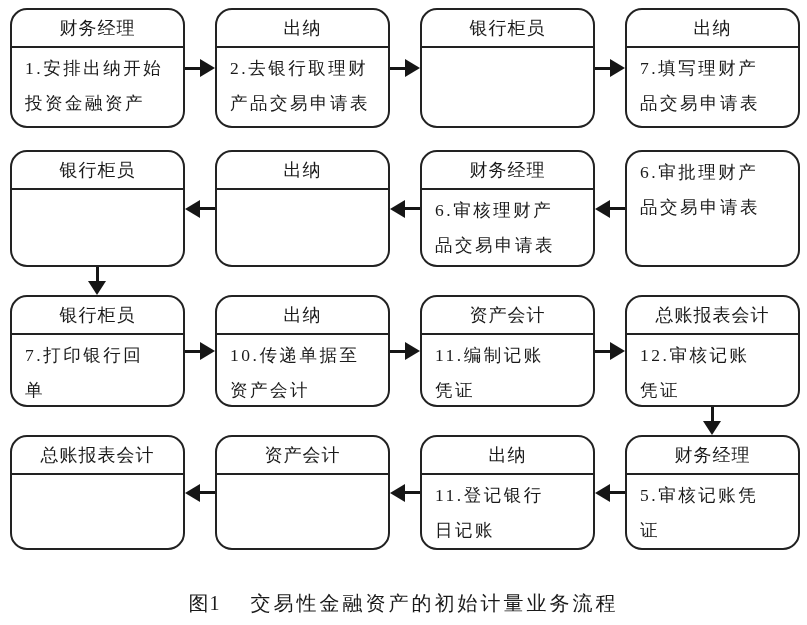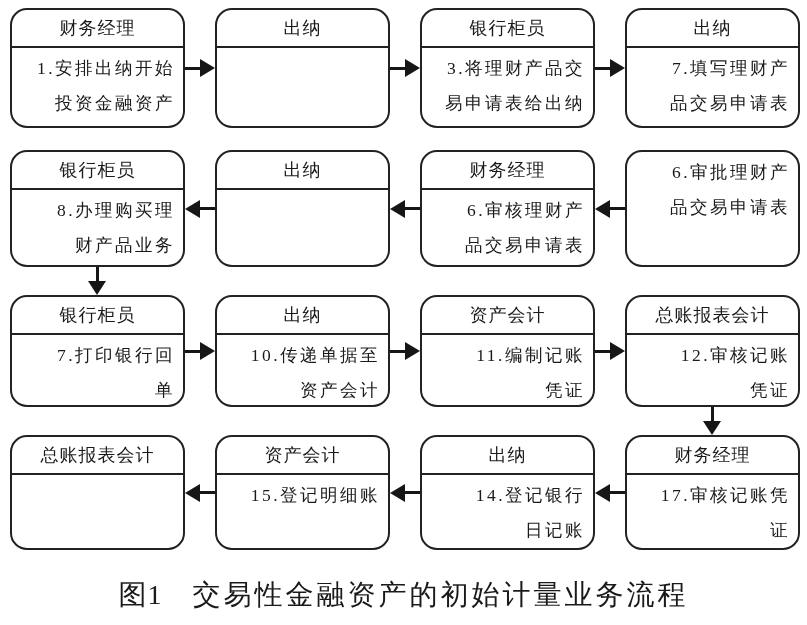--- a/index.html
+++ b/index.html
@@ -18,21 +18,20 @@
     box-sizing: border-box;
   }
   .flowchart {
     position: relative;
     margin-left: 10px;
     width: 790px;
   }
   .flow-row {
     display: flex;
     align-items: stretch;
-    text-align: right;
   }
   .flow-row.r0 { height: 120px; }
   .flow-row.r1 { height: 117px; }
   .flow-row.r2 { height: 112px; }
   .flow-row.r3 { height: 115px; }
 
   .node {
     width: 175px;
     box-sizing: border-box;
     border: 2px solid #222222;
@@ -107,23 +106,23 @@
     width: 0;
     height: 0;
     border-left: 9px solid transparent;
     border-right: 9px solid transparent;
     border-top: 14px solid #161616;
   }
   .varrow.col-0 { left: 77px; }
   .varrow.col-3 { left: 692px; }
 
   .caption {
-    margin-top: 26px;
+    margin-top: 40px;
     text-align: center;
-    font-size: 28px;
+    font-size: 20px;
     letter-spacing: 3px;
     white-space: nowrap;
   }
   .caption .cap-label { margin-right: 30px; letter-spacing: 1px; }
 </style>
 </head>
 <body>
 
 <div class="figure-wrap">
   <div class="flowchart" id="flowchart">
@@ -132,46 +131,44 @@
           <div class="node-role">财务经理</div>
           <div class="node-task">1.安排出纳开始
 投资金融资产</div>
         </div>
         <div class="harrow right">
           <div class="shaft"></div>
           <div class="head"></div>
         </div>
         <div class="node">
           <div class="node-role">出纳</div>
+          <div class="node-task">2.去银行取理财
+产品交易申请表</div>
         </div>
         <div class="harrow right">
           <div class="shaft"></div>
           <div class="head"></div>
         </div>
         <div class="node">
           <div class="node-role">银行柜员</div>
-          <div class="node-task">3.将理财产品交
-易申请表给出纳</div>
         </div>
         <div class="harrow right">
           <div class="shaft"></div>
           <div class="head"></div>
         </div>
         <div class="node">
           <div class="node-role">出纳</div>
           <div class="node-task">7.填写理财产
 品交易申请表</div>
         </div>
       </div>
       <div class="gap-row g0"></div>
       <div class="flow-row r1">
         <div class="node">
           <div class="node-role">银行柜员</div>
-          <div class="node-task">8.办理购买理
-财产品业务</div>
         </div>
         <div class="harrow left">
           <div class="head"></div>
           <div class="shaft"></div>
         </div>
         <div class="node">
           <div class="node-role">出纳</div>
         </div>
         <div class="harrow left">
           <div class="head"></div>
@@ -240,38 +237,37 @@
       <div class="flow-row r3">
         <div class="node">
           <div class="node-role">总账报表会计</div>
         </div>
         <div class="harrow left">
           <div class="head"></div>
           <div class="shaft"></div>
         </div>
         <div class="node">
           <div class="node-role">资产会计</div>
-          <div class="node-task">15.登记明细账</div>
-        </div>
-        <div class="harrow left">
-          <div class="head"></div>
-          <div class="shaft"></div>
-        </div>
-        <div class="node">
-          <div class="node-role">出纳</div>
-          <div class="node-task">14.登记银行
+        </div>
+        <div class="harrow left">
+          <div class="head"></div>
+          <div class="shaft"></div>
+        </div>
+        <div class="node">
+          <div class="node-role">出纳</div>
+          <div class="node-task">11.登记银行
 日记账</div>
         </div>
         <div class="harrow left">
           <div class="head"></div>
           <div class="shaft"></div>
         </div>
         <div class="node">
           <div class="node-role">财务经理</div>
-          <div class="node-task">17.审核记账凭
+          <div class="node-task">5.审核记账凭
 证</div>
         </div>
       </div>
     </div>
   <div class="caption">
     <span class="cap-label">图1</span><span>交易性金融资产的初始计量业务流程</span>
   </div>
 </div>
 
 </body></html>

